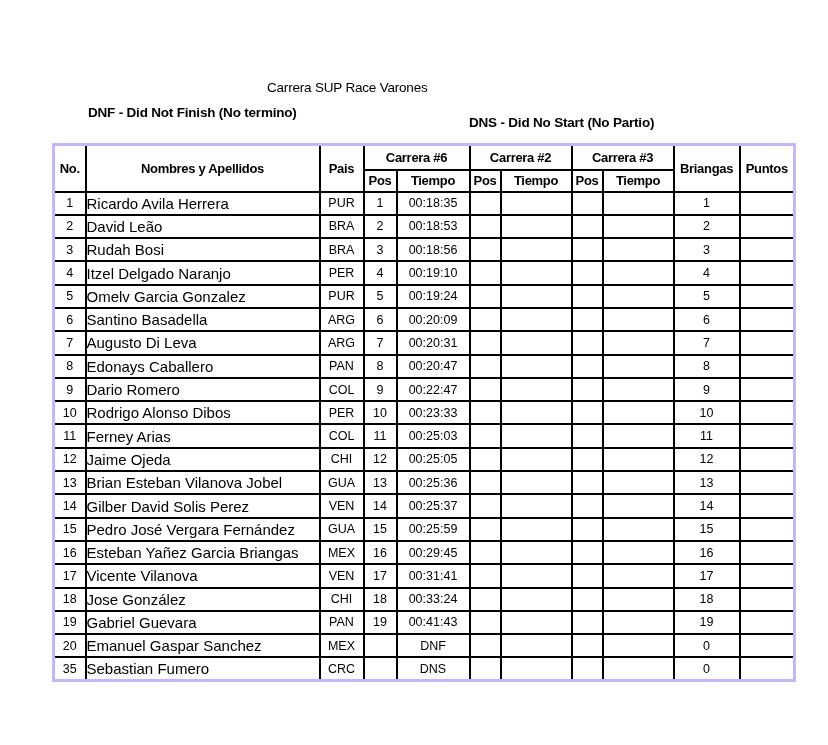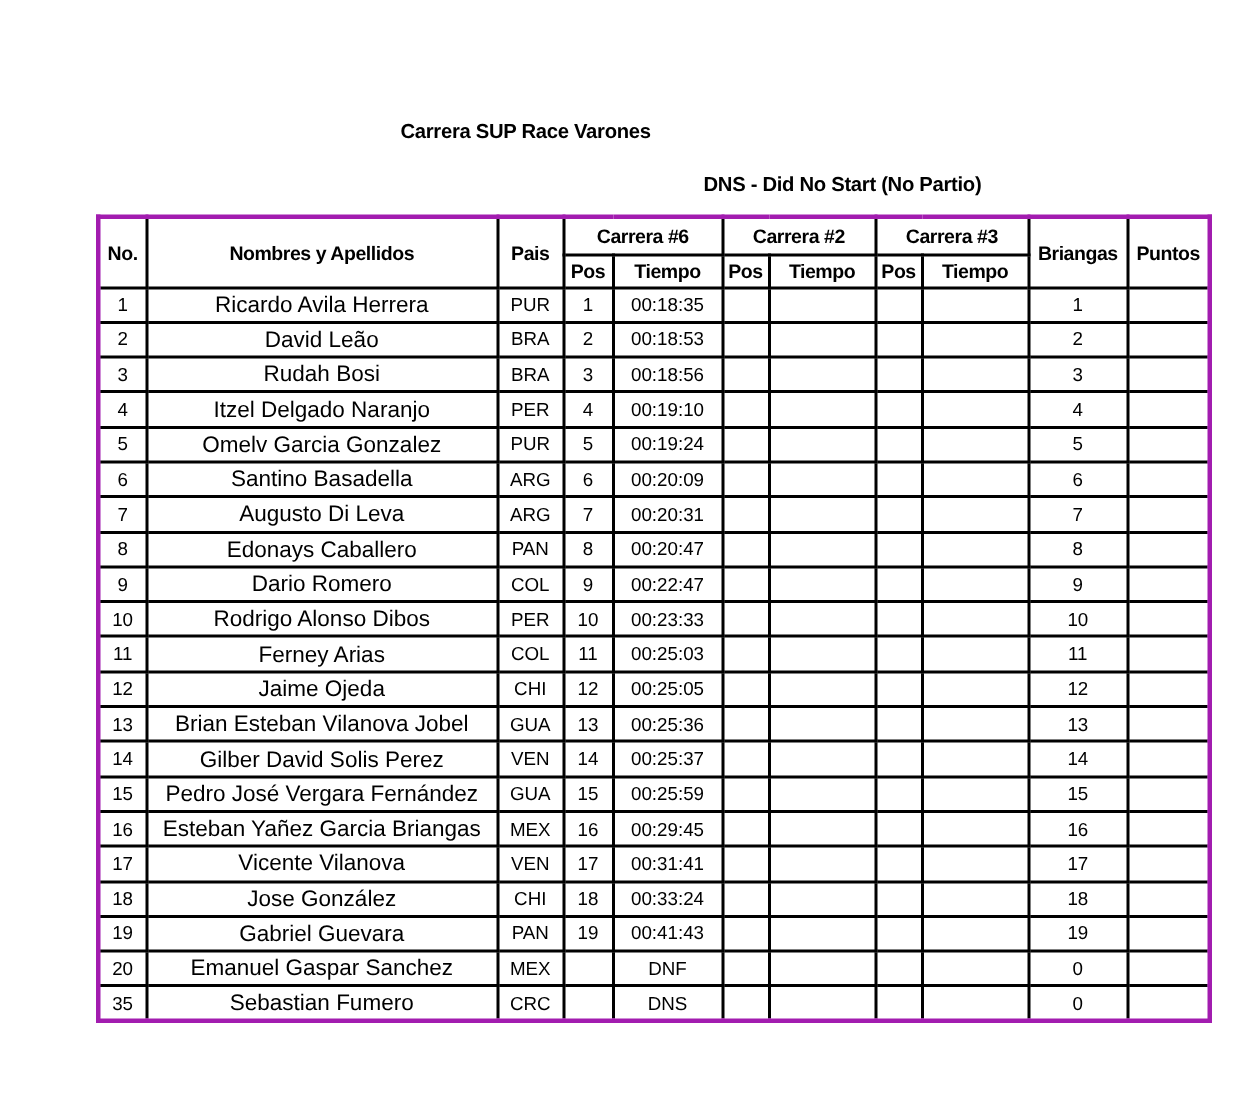--- a/index.html
+++ b/index.html
@@ -14,21 +14,21 @@
     width: 828px;
     height: 745px;
     background: #ffffff;
     overflow: hidden;
   }
   .doc-title {
     position: absolute;
     left: 267px;
     top: 80px;
     font-size: 13.5px;
-    font-weight: bold;
+    font-weight: normal;
     letter-spacing: -0.2px;
     white-space: nowrap;
   }
   .legend-left {
     position: absolute;
     left: 88px;
     top: 105px;
     font-size: 13.5px;
     font-weight: bold;
     letter-spacing: -0.2px;
@@ -38,58 +38,59 @@
     position: absolute;
     left: 469px;
     top: 115px;
     font-size: 13.5px;
     font-weight: bold;
     letter-spacing: -0.2px;
     white-space: nowrap;
   }
   table.results {
     position: absolute;
-    left: 64px;
+    left: 52px;
     top: 143px;
     width: 741px;
     border-collapse: collapse;
     table-layout: fixed;
-    border: 3px solid #a21caf;
+    border: 3px solid #c4b5fd;
   }
   table.results th,
   table.results td {
     border: 2px solid #000;
     padding: 0;
     overflow: hidden;
     white-space: nowrap;
     vertical-align: middle;
   }
   table.results th {
     font-size: 13px;
     font-weight: bold;
     letter-spacing: -0.3px;
     text-align: center;
   }
   thead tr.hrow1 { height: 25px; }
   thead tr.hrow2 { height: 22px; }
   tbody tr { height: 23.3px; }
   td.c-no       { text-align: center; font-size: 12.5px; }
-  td.c-name     { text-align: center; font-size: 15px; padding-left: 3px; }
+  td.c-name     { text-align: left; font-size: 15px; padding-left: 3px; }
   td.c-pais     { text-align: center; font-size: 12.5px; }
   td.c-pos      { text-align: center; font-size: 12.5px; }
   td.c-tiempo   { text-align: center; font-size: 12.5px; }
   td.c-sum      { text-align: center; font-size: 12.5px; }
   td.c-puntos   { text-align: center; font-size: 12.5px; }
 </style>
 </head>
 <body>
 
 <div class="page">
 
   <div class="doc-title">Carrera SUP Race Varones</div>
+  <div class="legend-left">DNF - Did Not Finish (No termino)</div>
   <div class="legend-right">DNS - Did No Start (No Partio)</div>
 
   <table class="results">
     <colgroup>
       <col style="width:32px">
       <col style="width:234px">
       <col style="width:44px">
       <col style="width:33px">
       <col style="width:73px">
       <col style="width:31px">

